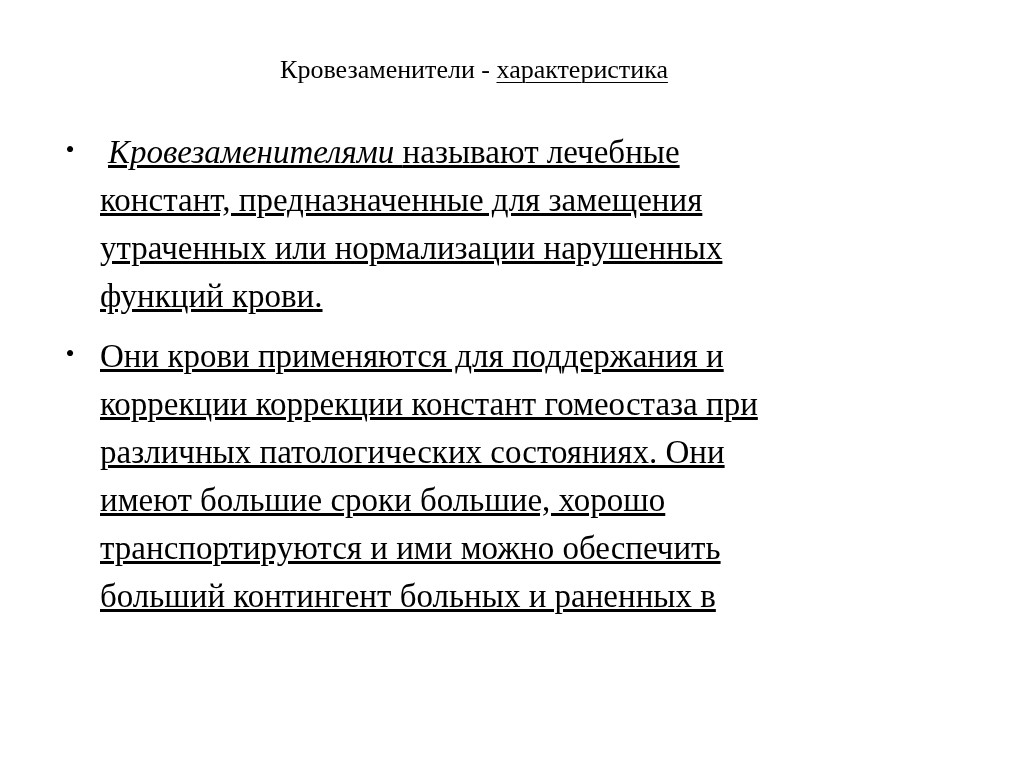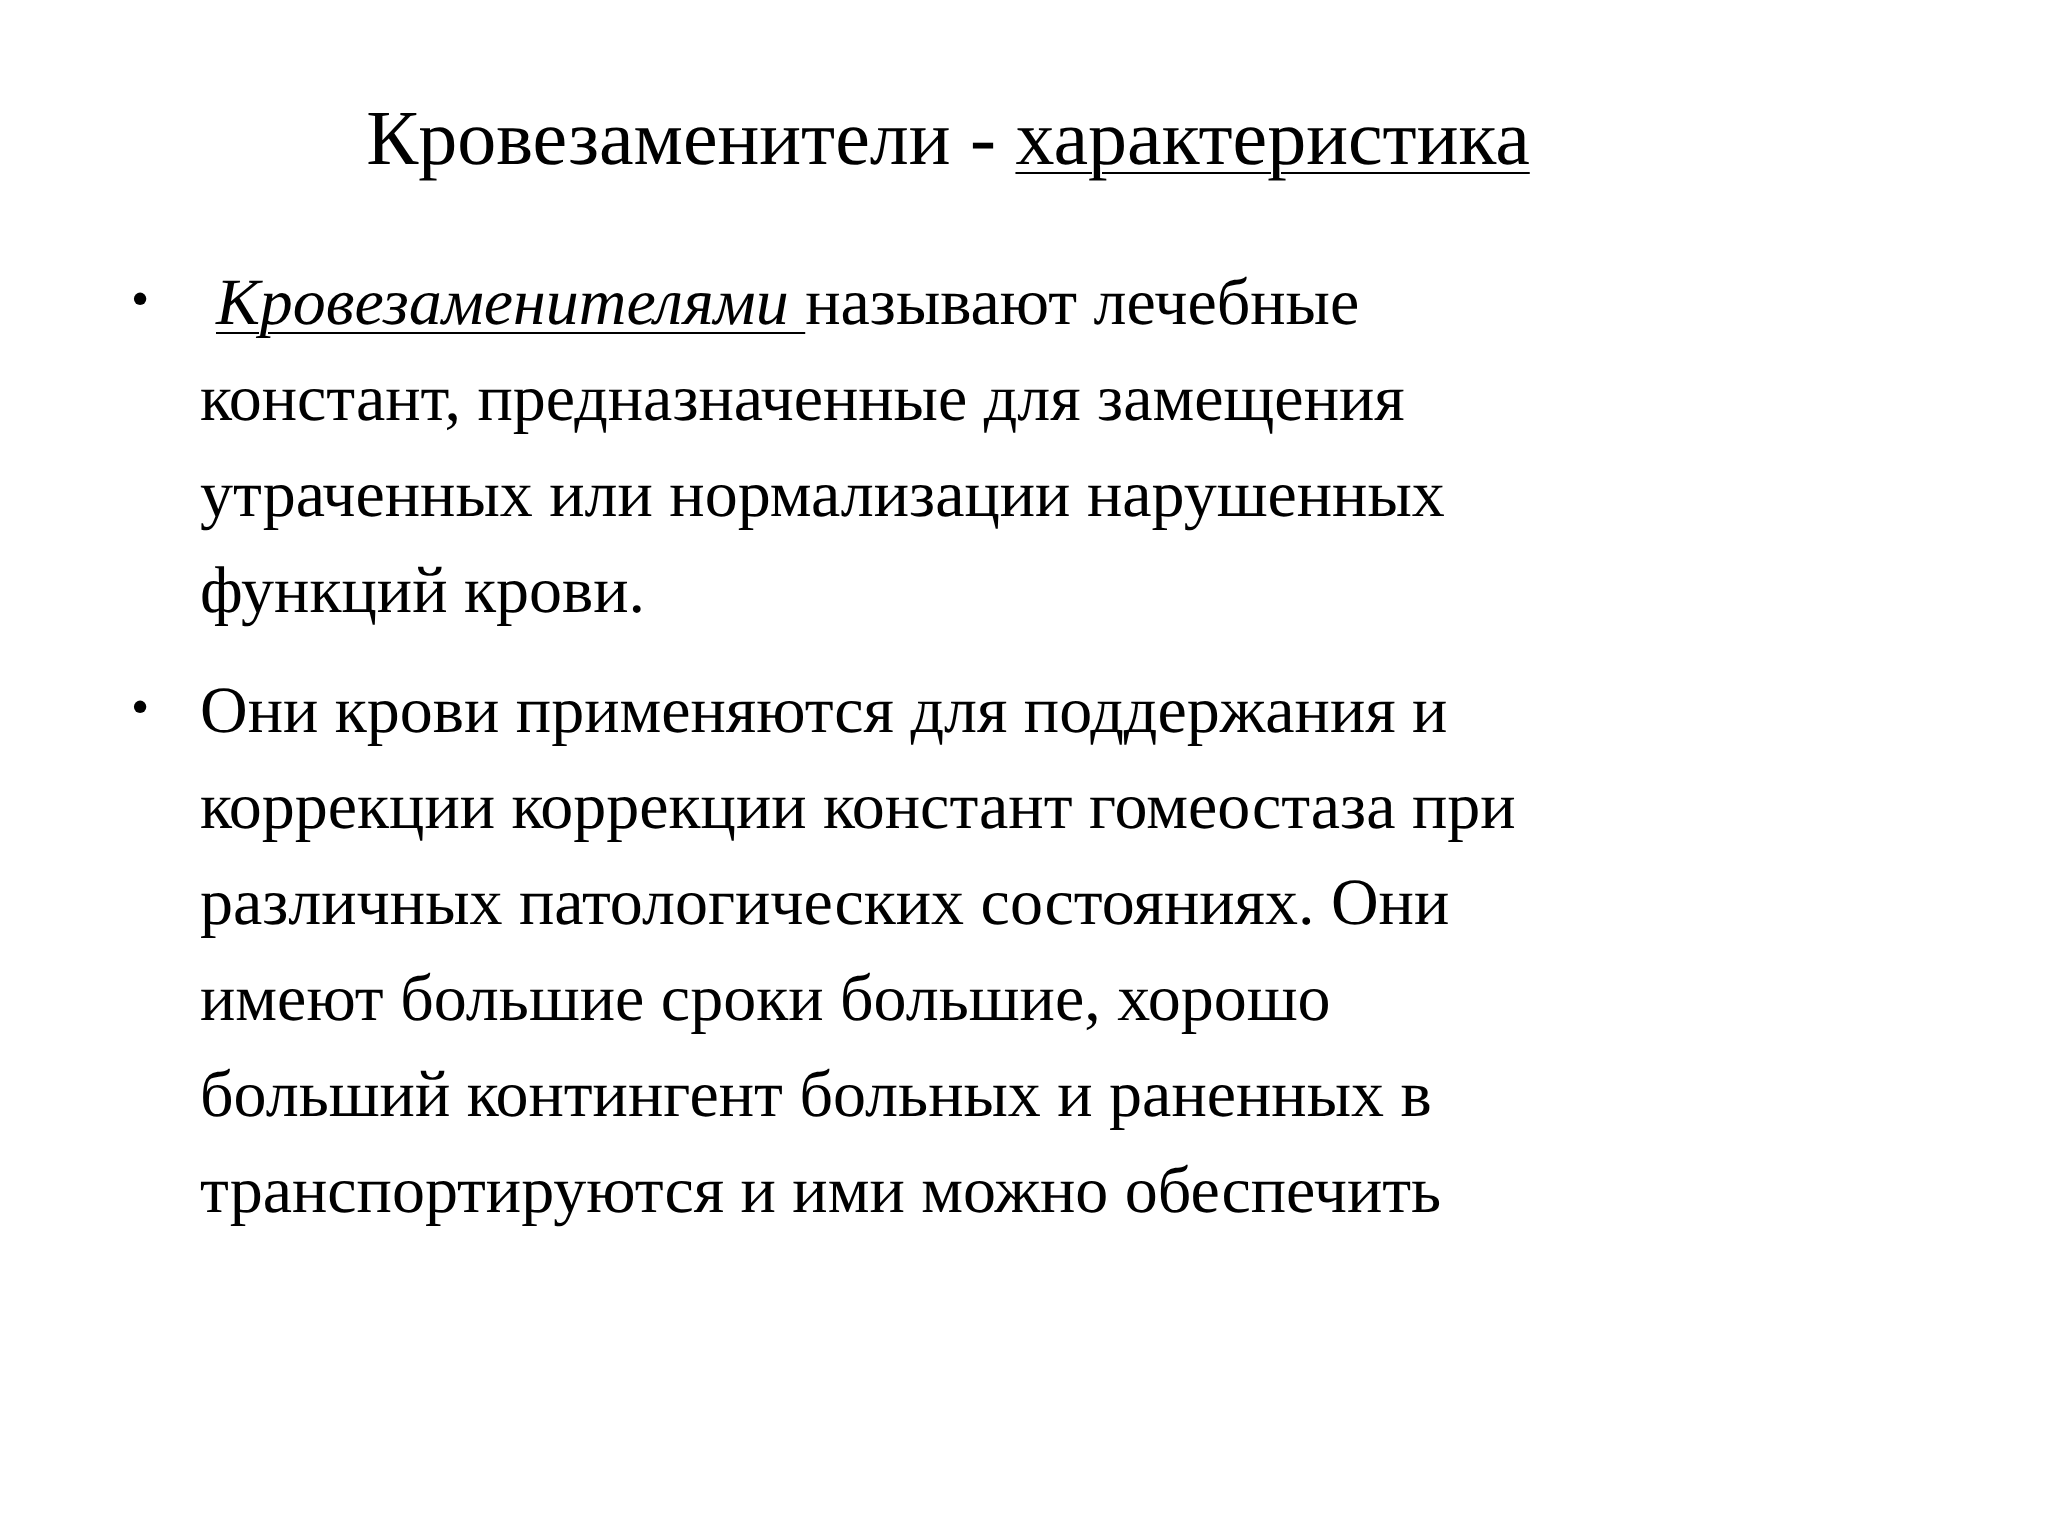--- a/index.html
+++ b/index.html
@@ -14,21 +14,21 @@
       overflow: hidden;
       font-family: "Liberation Serif", "DejaVu Serif", serif;
       color: #000000;
     }
     .slide-title {
       position: absolute;
       left: 0;
       top: 50px;
       width: 948px;
       text-align: center;
-      font-size: 39px;
+      font-size: 26px;
       line-height: 40px;
     }
     .slide-title .title-underlined {
       text-decoration: underline;
       text-underline-offset: 4px;
       text-decoration-thickness: 1px;
     }
     .content {
       position: absolute;
       left: 60px;
@@ -54,20 +54,21 @@
     .term {
       font-style: italic;
       text-decoration: underline;
       text-underline-offset: 4px;
       text-decoration-thickness: 1px;
       margin-left: 8px;
     }
     .line {
       display: block;
       white-space: nowrap;
+      text-decoration: underline;
     }
   </style>
 </head>
 <body>
 
 <div class="slide-title">
   <span>Кровезаменители - </span><span class="title-underlined">характеристика</span>
 </div>
 
 <div class="content">
@@ -78,16 +79,16 @@
     <span class="line">утраченных или нормализации нарушенных</span>
     <span class="line">функций крови.</span>
   </div>
 
   <div class="bullet-item">
     <span class="bullet-dot">•</span>
     <span class="line">Они крови применяются для поддержания и</span>
     <span class="line">коррекции коррекции констант гомеостаза при</span>
     <span class="line">различных патологических состояниях. Они</span>
     <span class="line">имеют большие сроки большие, хорошо</span>
+    <span class="line">транспортируются и ими можно обеспечить</span>
     <span class="line">больший контингент больных и раненных в</span>
-    <span class="line">транспортируются и ими можно обеспечить</span>
   </div>
 </div>
 
 </body></html>

